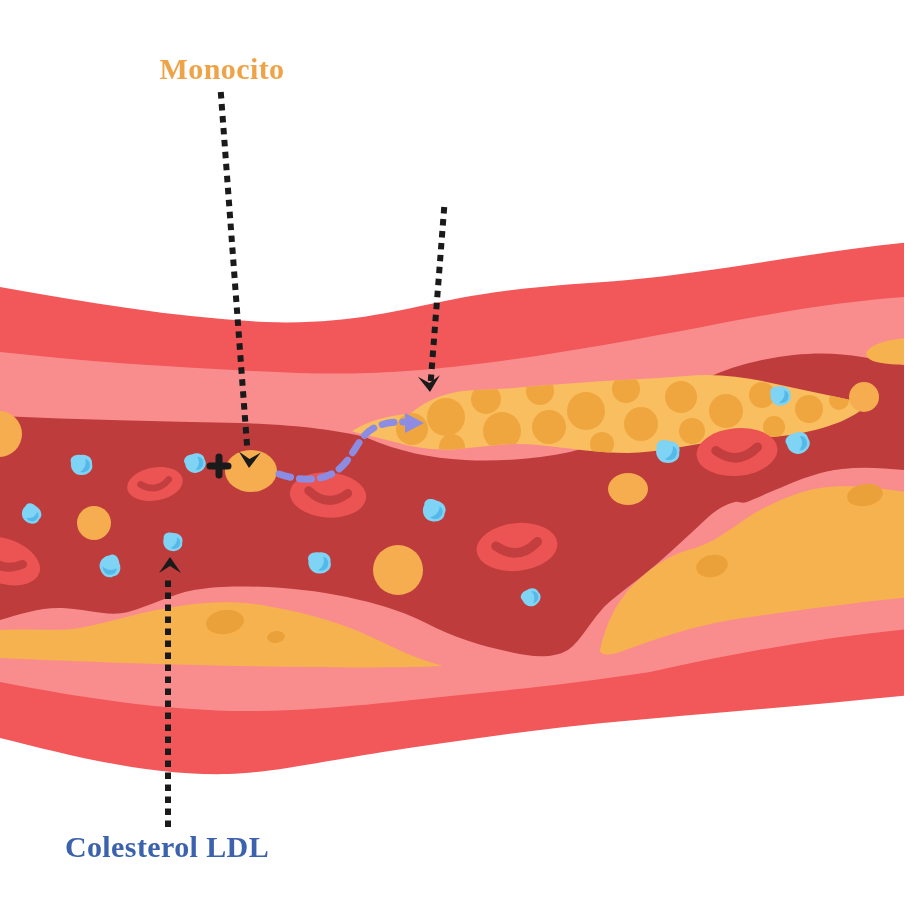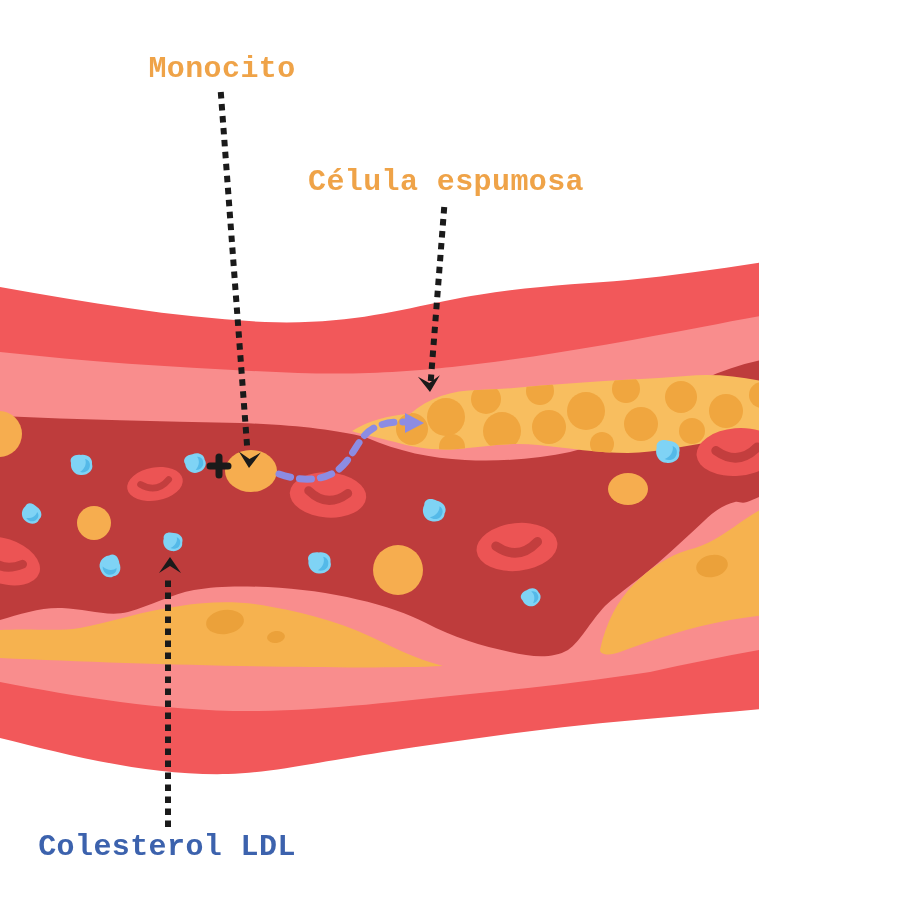--- a/index.html
+++ b/index.html
@@ -1,21 +1,21 @@
 <!DOCTYPE html>
 <html style="--background: #FFFFFF; --label_orange: #EFA348; --label_blue: #3C62AD; --artery_outer_wall: #F2585A; --artery_inner_wall: #F98D8D; --artery_lumen: #BE3C3C; --red_blood_cell: #EC5454; --red_blood_cell_shade: #C33E3E; --monocyte: #F6AD4F; --cholesterol_droplet: #F6AD4F; --plaque_base: #F8BE5F; --plaque_foam_blob: #F0A63F; --plaque_deposit: #F6B24F; --plaque_deposit_spot: #EBA13A; --ldl_particle: #7FD3F5; --ldl_particle_shade: #54B9E8; --migration_arrow: #8C8CE3; --pointer_line: #1A1A1A;"><head>
 <meta charset="utf-8">
 <style>
   html,body{margin:0;padding:0;background:#fff;}
   .stage{
     position:relative;
-    width:759px;height:921px;
+    width:904px;height:921px;
     overflow:hidden;
     background:var(--background,#fff);
-    font-family:Liberation Mono, monospace;
+    font-family:Liberation Serif, serif;
   }
   .stage svg{position:absolute;left:0;top:0;}
   .callout{
     position:absolute;
     transform:translateX(-50%);
     white-space:nowrap;
     font-weight:800;
     font-size:30px;
     letter-spacing:.4px;
   }
@@ -132,16 +132,15 @@
     </g>
     <g style="fill:var(--pointer_line)">
       <use href="#ah" transform="translate(249,468) rotate(3)"></use>
       <use href="#ah" transform="translate(430,392) rotate(-4)"></use>
       <use href="#ah" transform="translate(170,557) rotate(180)"></use>
     </g>
   </svg>
 
   <div class="callout orange" style="left:222px;top:52px">Monocito</div>
 
-  <div class="callout orange" style="left:446px;top:165px">Célula espumosa</div>
 
   <div class="callout blue" style="left:167px;top:830px">Colesterol LDL</div>
 </div>
 
 </body></html>

